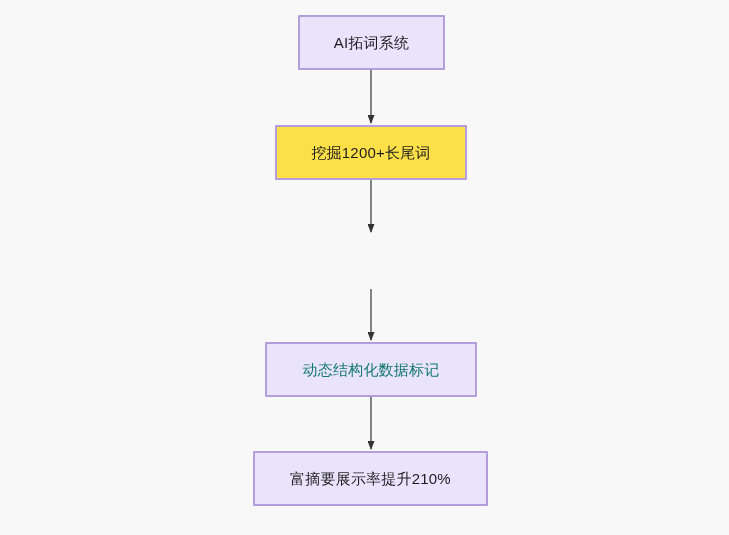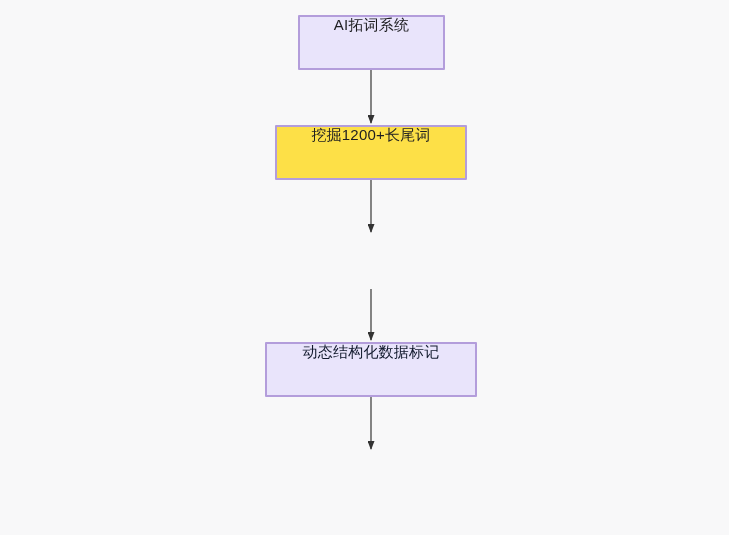--- a/index.html
+++ b/index.html
@@ -27,20 +27,21 @@
     height: 535px;
     pointer-events: none;
   }
   .node {
     position: absolute;
     box-sizing: border-box;
     background: #e9e4fb;
     border: 2px solid #b39ddb;
     border-radius: 1px;
     display: flex;
+    align-items: center;
     justify-content: center;
     color: #1d1d20;
     font-size: 15px;
     line-height: 1;
     letter-spacing: 0.2px;
     white-space: nowrap;
   }
   .node-label {
     display: block;
   }
@@ -66,18 +67,21 @@
 
   <div class="node" id="n1" style="left: 298px; top: 15px; width: 147px; height: 55px; background: rgb(233, 228, 251); border-color: rgb(179, 157, 219); color: rgb(29, 29, 32);">
     <span class="node-label">AI拓词系统</span>
   </div>
 
   <div class="node" id="n2" style="left: 275px; top: 125px; width: 192px; height: 55px; background: #fde047; border-color: rgb(179, 157, 219); color: rgb(29, 29, 32);">
     <span class="node-label">挖掘1200+长尾词</span>
   </div>
 
 
-  <div class="node" id="n4" style="left: 265px; top: 342px; width: 212px; height: 55px; background: rgb(233, 228, 251); border-color: rgb(179, 157, 219); color: #0f172a;">
+  <div class="node" id="n4" style="left: 265px; top: 342px; width: 212px; height: 55px; background: rgb(233, 228, 251); border-color: rgb(179, 157, 219); color: #0f766e;">
     <span class="node-label">动态结构化数据标记</span>
   </div>
 
+  <div class="node" id="n5" style="left: 253px; top: 451px; width: 235px; height: 55px; background: rgb(233, 228, 251); border-color: rgb(179, 157, 219); color: rgb(29, 29, 32);">
+    <span class="node-label">富摘要展示率提升210%</span>
+  </div>
 
 </div>
 
 </body></html>

